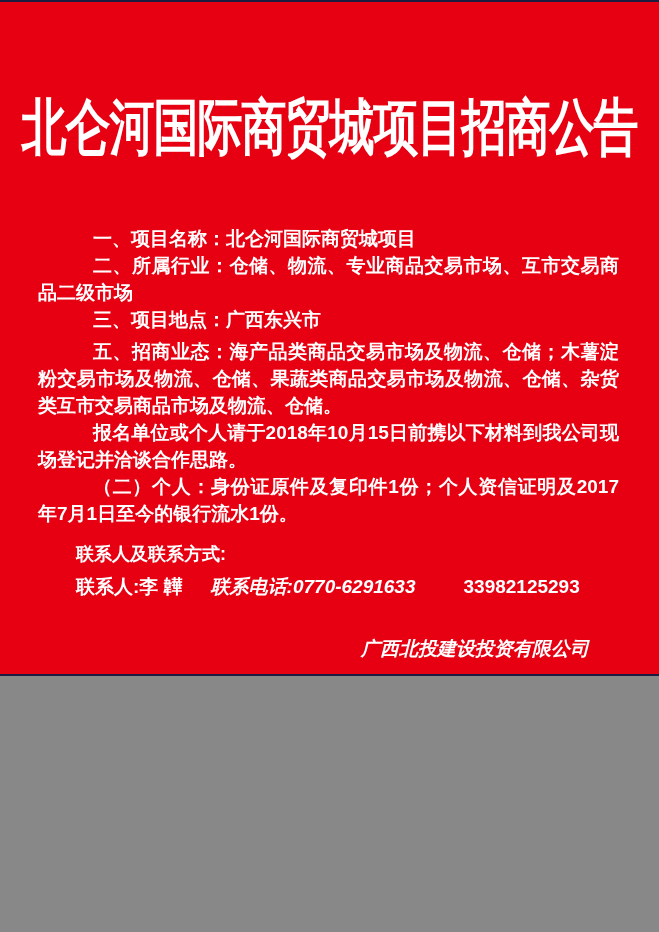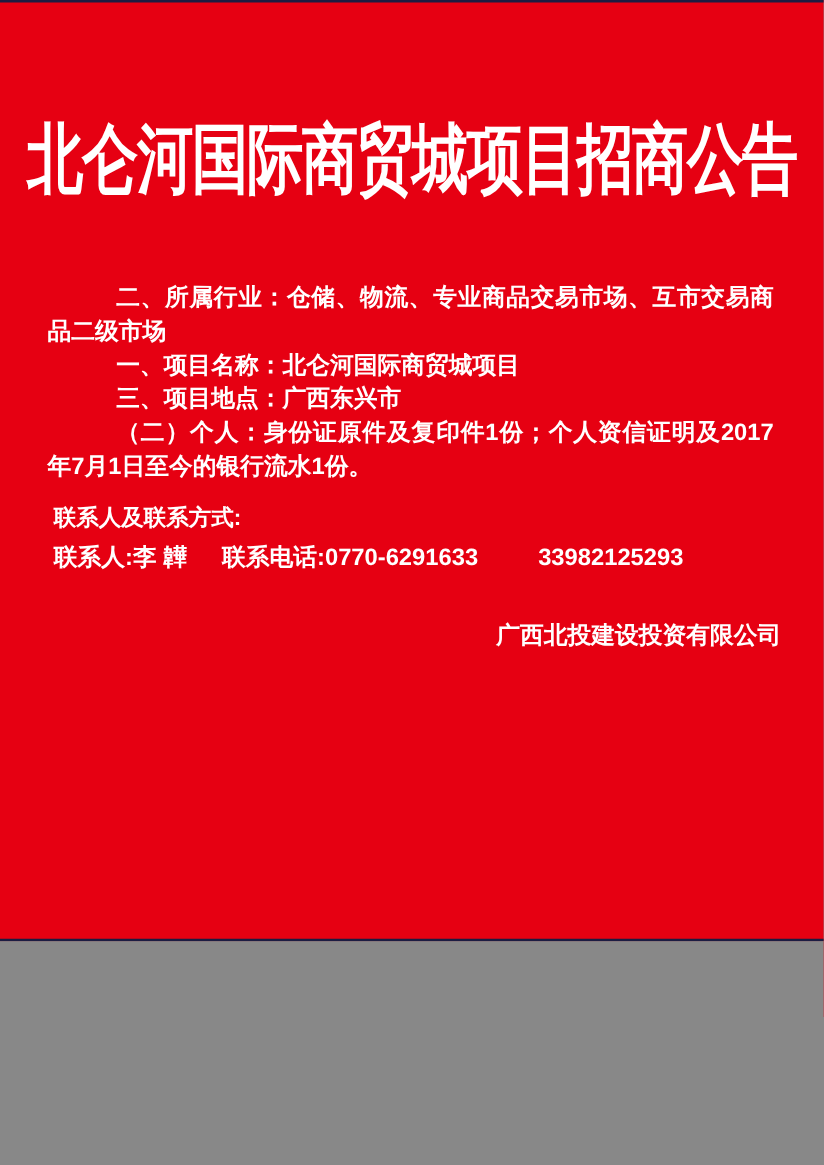--- a/index.html
+++ b/index.html
@@ -1,17 +1,17 @@
 <!DOCTYPE html>
 <html><head>
 <meta charset="utf-8">
 <style>
   html,body{margin:0;padding:0;background:#888;}
   .poster{
-    width:659px;height:753px;
+    width:659px;height:676px;
     background:#E60012;
     box-sizing:border-box;
     border-top:2px solid #1c1c42;
     border-bottom:2px solid #1c1c42;
     font-family:"Liberation Sans",sans-serif;
     color:#FFFFFF;
     overflow:hidden;
     margin:0 auto;
   }
   .title{
@@ -32,48 +32,51 @@
     padding:0 40px 0 38px;
     font-size:19px;
     font-weight:700;
     line-height:27px;
     text-align:justify;
   }
   .body p{margin:0;text-indent:55px;}
   .body p.sp-before{margin-top:5px;}
   .contact{
     margin-top:14px;
-    padding-left:43px;
+    padding-left:76px;
     font-weight:700;
   }
   .contact-heading{margin:0;font-size:18px;line-height:27px;}
   .contact-line{margin:7px 0 0;font-size:19px;line-height:24px;}
-  .contact-line .gap1{margin-left:28px;}
+  .contact-line .gap1{margin-left:28px;font-style:italic;}
   .contact-line .gap2{margin-left:48px;}
   .footer{
     width:300px;
     margin:32px 34px 0 auto;
-    text-align:right;
+    text-align:center;
     font-weight:700;
     font-size:19px;
     line-height:35px;
+    font-style:italic;
   }
   .footer p{margin:0;}
 </style>
 </head>
 <body>
 
 <div class="poster">
 
   <h1 class="title">北仑河国际商贸城项目招商公告</h1>
 
   <div class="body">
+    <p>一、项目名称：北仑河国际商贸城项目</p>
     <p>二、所属行业：仓储、物流、专业商品交易市场、互市交易商品二级市场</p>
-    <p>一、项目名称：北仑河国际商贸城项目</p>
     <p>三、项目地点：广西东兴市</p>
+    <p class="sp-before">五、招商业态：海产品类商品交易市场及物流、仓储；木薯淀粉交易市场及物流、仓储、果蔬类商品交易市场及物流、仓储、杂货类互市交易商品市场及物流、仓储。</p>
+    <p>报名单位或个人请于2018年10月15日前携以下材料到我公司现场登记并洽谈合作思路。</p>
     <p>（二）个人：身份证原件及复印件1份；个人资信证明及2017年7月1日至今的银行流水1份。</p>
   </div>
 
   <div class="contact">
     <p class="contact-heading">联系人及联系方式:</p>
     <p class="contact-line">
       <span>联系人:李 韡</span><span class="gap1">联系电话:0770-6291633</span><span class="gap2">33982125293</span>
     </p>
   </div>
 

